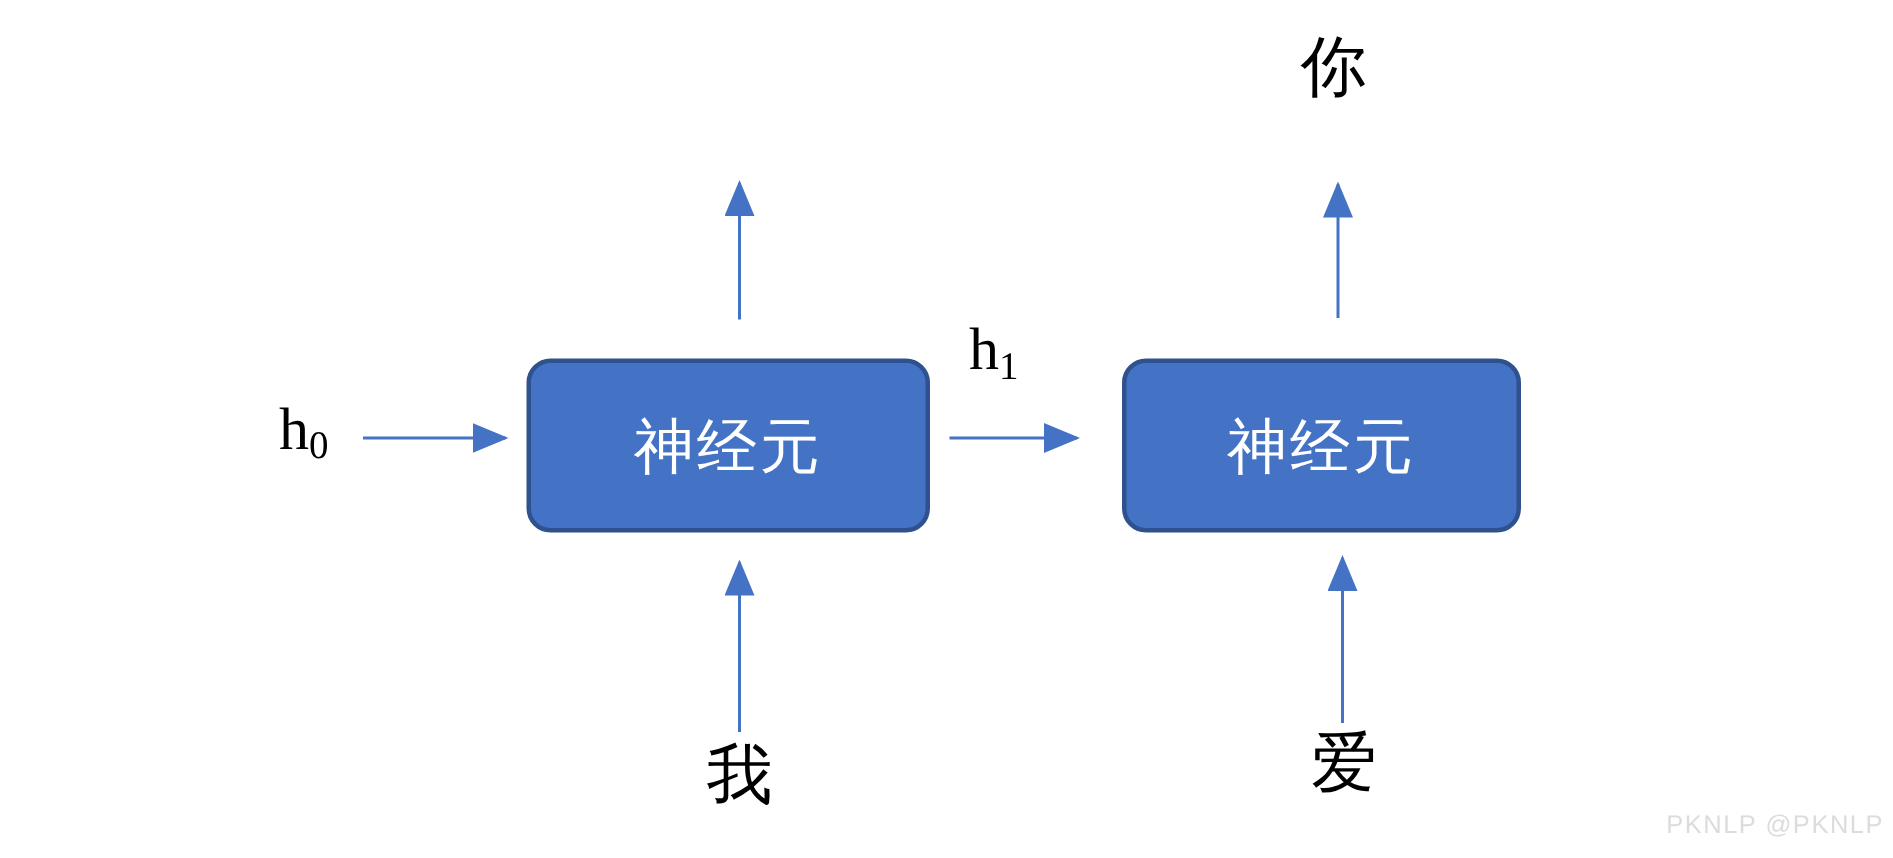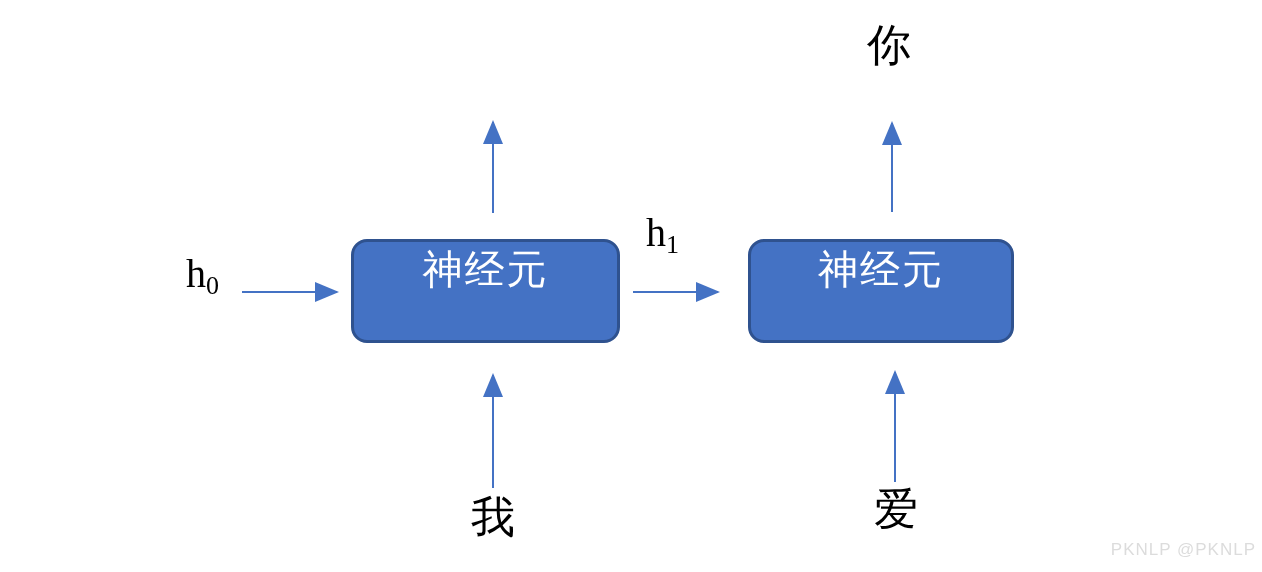--- a/index.html
+++ b/index.html
@@ -23,27 +23,27 @@
     height: 572px;
     pointer-events: none;
   }
   .arrow-layer line {
     stroke: #4472C4;
     stroke-width: 2;
   }
   .node {
     position: absolute;
     width: 269px;
-    height: 104px;
+    height: 116px;
     background: #4472C4;
     border: 3px solid #2F528F;
     border-radius: 16px;
     box-sizing: border-box;
     display: flex;
-    align-items: flex-start;
+    align-items: center;
     justify-content: center;
     color: #ffffff;
     font-size: 40px;
     letter-spacing: 2px;
   }
   .node-1 { left: 351px; top: 239px; }
   .node-2 { left: 748px; top: 239px; width: 266px; }
   .hlabel {
     position: absolute;
     font-family: "Liberation Serif", serif;
@@ -51,21 +51,21 @@
     font-size: 40px;
     color: #000000;
     line-height: 1;
     white-space: nowrap;
   }
   .hlabel sub {
     font-size: 26px;
     line-height: 0;
     vertical-align: -0.25em;
   }
-  .h0 { left: 186px; top: 254px; }
+  .h0 { left: 186px; top: 266px; }
   .h1 { left: 646px; top: 213px; }
   .word {
     position: absolute;
     font-size: 44px;
     color: #000000;
     line-height: 1;
     width: 120px;
     text-align: center;
   }
   .word-output  { left: 829px; top: 23px; }

